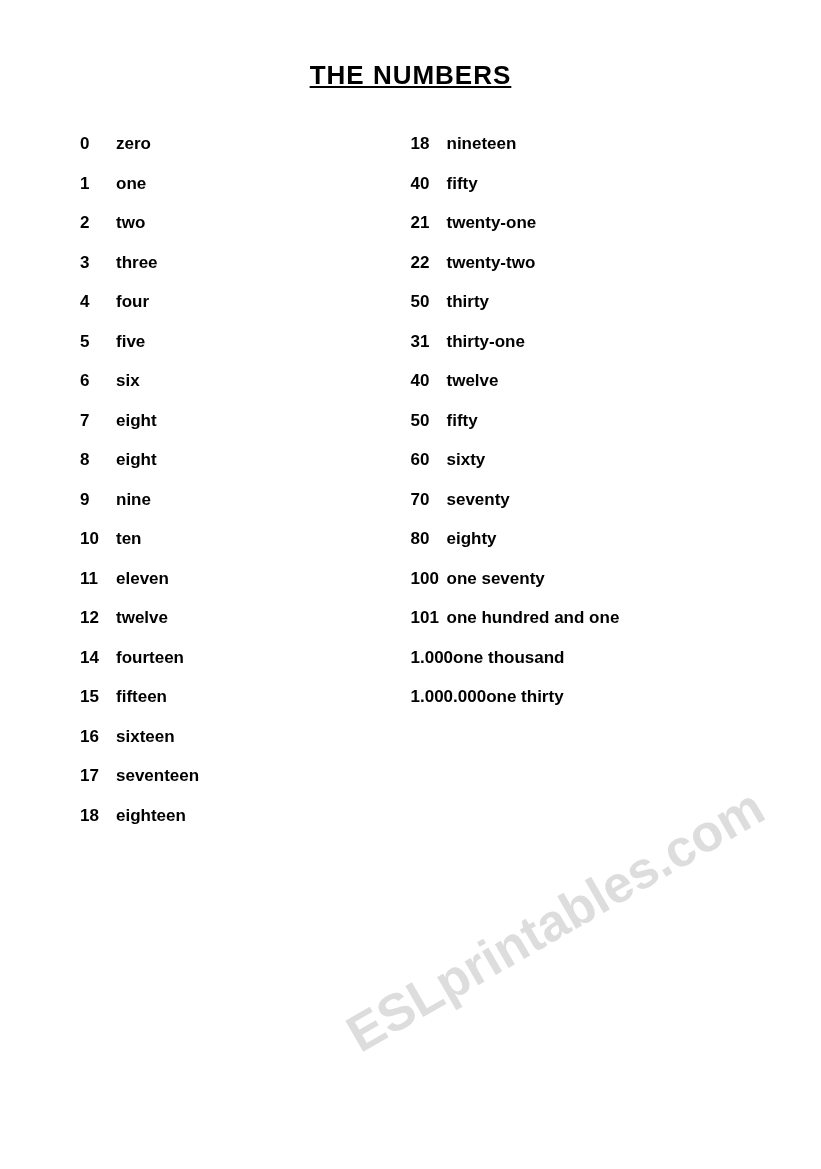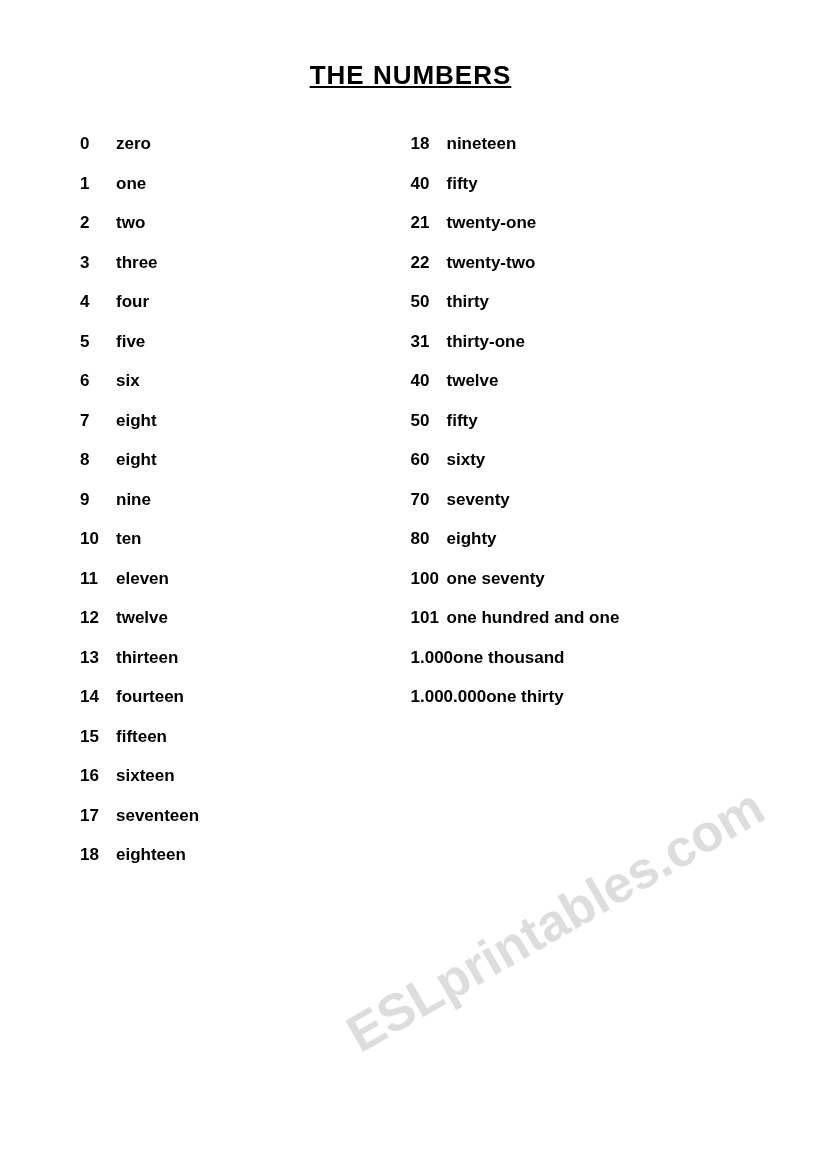--- a/index.html
+++ b/index.html
@@ -135,24 +135,20 @@
         </div>
         <div class="number-row">
           <span class="num">11</span>
           <span class="word">eleven</span>
         </div>
         <div class="number-row">
           <span class="num">12</span>
           <span class="word">twelve</span>
         </div>
         <div class="number-row">
-          <span class="num">13</span>
-          <span class="word">thirteen</span>
-        </div>
-        <div class="number-row">
           <span class="num">14</span>
           <span class="word">fourteen</span>
         </div>
         <div class="number-row">
           <span class="num">15</span>
           <span class="word">fifteen</span>
         </div>
         <div class="number-row">
           <span class="num">16</span>
           <span class="word">sixteen</span>

